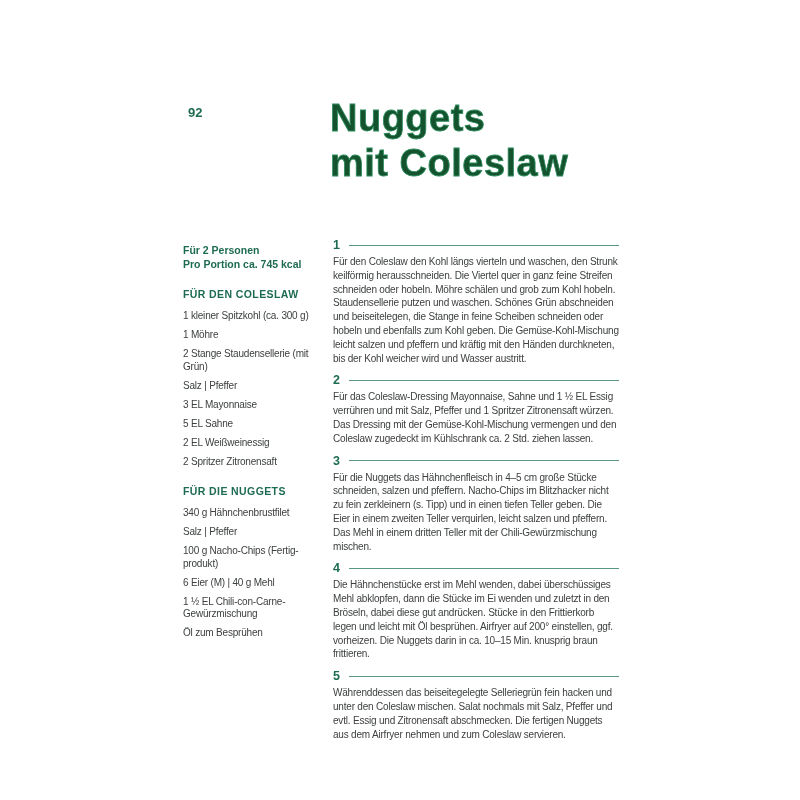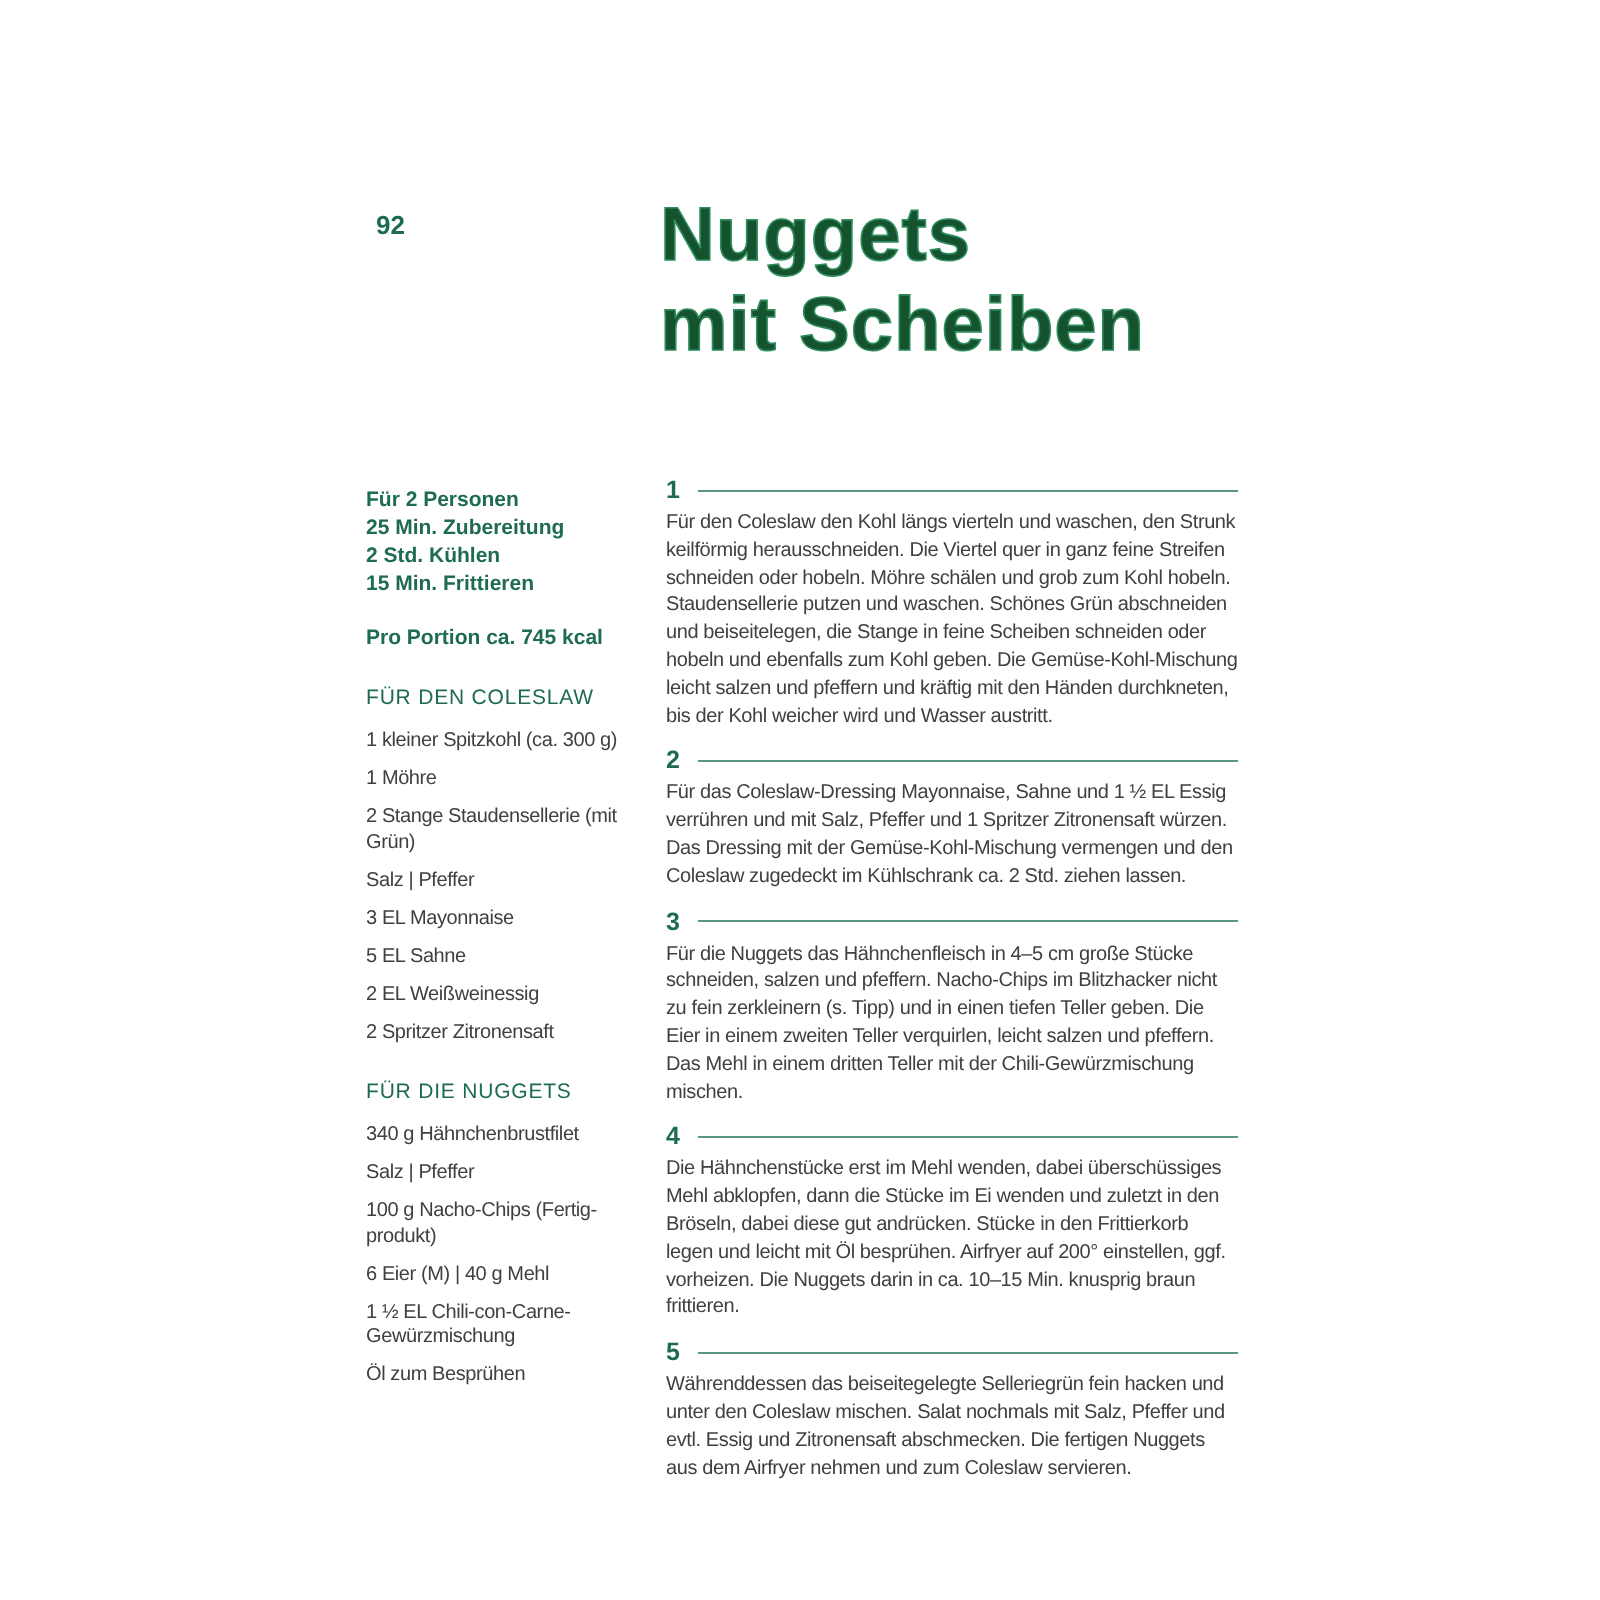--- a/index.html
+++ b/index.html
@@ -24,21 +24,21 @@
   }
 
   .left-col { position: absolute; left: 183px; top: 243px; width: 130px; }
 
   .meta-green { color: #1e6b53; font-weight: bold; font-size: 10.5px; line-height: 14px; }
   .meta-servings { }
   .meta-times { margin-bottom: 13px; }
   .meta-kcal { margin-bottom: 0; }
 
   .section-header {
-    color: #1e6b53; font-weight: normal; font-size: 10.5px;
+    color: #1e6b53; font-weight: bold; font-size: 10.5px;
     letter-spacing: 0.4px; margin: 17px 0 10px 0;
   }
   .ingredient {
     font-size: 10px; line-height: 12.5px; letter-spacing: -0.2px;
     color: #3e4141; margin-bottom: 6.5px;
   }
 
   .right-col { position: absolute; left: 333px; top: 238px; width: 286px; }
   .step { margin-bottom: 8px; }
   .step-head { display: flex; align-items: center; gap: 9px; margin-bottom: 3px; }
@@ -51,32 +51,27 @@
 </style>
 </head>
 <body>
 
 <div class="page">
 
   <div class="page-number">92</div>
 
   <div class="recipe-title">
     <div>Nuggets</div>
-    <div>mit Scheiben</div>
+    <div>mit Coleslaw</div>
   </div>
 
   <div class="left-col">
 
     <div class="meta-green meta-servings">Für 2 Personen</div>
 
-    <div class="meta-times">
-      <div class="meta-green">25 Min. Zubereitung</div>
-      <div class="meta-green">2 Std. Kühlen</div>
-      <div class="meta-green">15 Min. Frittieren</div>
-    </div>
 
     <div class="meta-green meta-kcal">Pro Portion ca. 745 kcal</div>
 
     <div class="section-header">FÜR DEN COLESLAW</div>
     <div>
       <div class="ingredient">1 kleiner Spitzkohl (ca. 300 g)</div>
       <div class="ingredient">1 Möhre</div>
       <div class="ingredient">2 Stange Staudensellerie (mit Grün)</div>
       <div class="ingredient">Salz | Pfeffer</div>
       <div class="ingredient">3 EL Mayonnaise</div>

